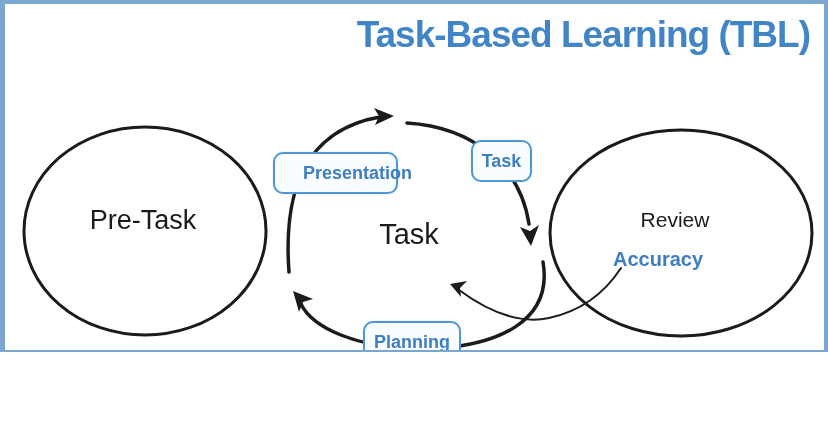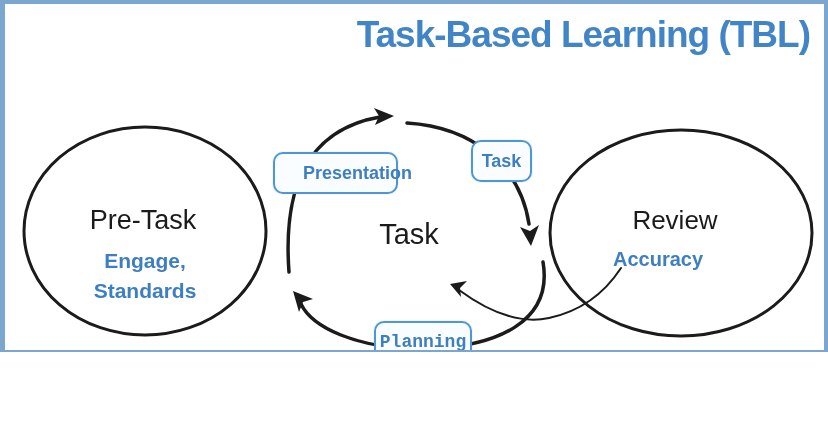--- a/index.html
+++ b/index.html
@@ -29,39 +29,39 @@
     font-size: 37px;
     font-weight: bold;
     letter-spacing: -1px;
     color: #4285C6;
   }
   .ink-label { color: #1B1B1B; font-weight: normal; }
   .blue-label { color: #3E7EC2; font-weight: bold; }
   .pre-task-title   { left: 138px; top: 216px; font-size: 27px; }
   .pre-task-sub     { left: 140px; top: 272px; font-size: 21px; text-align: center; line-height: 30px; }
   .center-task      { left: 404px; top: 230px; font-size: 29px; }
-  .review-title     { left: 670px; top: 216px; font-size: 26px; }
+  .review-title     { left: 670px; top: 216px; font-size: 21px; }
   .review-sub       { left: 653px; top: 255px; font-size: 20px; }
   .step-box {
     position: absolute;
     box-sizing: border-box;
     border: 2.5px solid #4E96D4;
     border-radius: 10px;
     background: #FAFDFF;
     color: #3E7EC2;
     font-weight: bold;
     font-size: 18px;
     display: flex;
     align-items: center;
     justify-content: center;
     box-shadow: 0 0 0 1px rgba(78,150,212,0.08);
   }
   .box-presentation { left: 268px; top: 148px; width: 125px; height: 42px; padding-left: 44px; }
   .box-task         { left: 466px; top: 136px; width: 61px;  height: 42px; }
-  .box-planning     { left: 369px; top: 317px; width: 98px;  height: 42px; font-family: Liberation Mono, monospace; }
+  .box-planning     { left: 358px; top: 317px; width: 98px;  height: 42px; }
 </style>
 </head>
 <body>
 
 <div class="canvas">
 
   <svg class="draw-layer" viewBox="0 0 828 438">
 
     <ellipse cx="145" cy="231" rx="121" ry="104" fill="#ffffff" stroke="#1B1B1B" stroke-width="3"></ellipse>
 
@@ -79,24 +79,20 @@
     <path d="M 621 268 C 602 297 577 312 549 318 C 512 326 478 304 459 290" fill="none" stroke="#1B1B1B" stroke-width="2" stroke-linecap="round"></path>
     <path d="M 450 284 L 467 281 L 460 288 L 461 297 Z" fill="#1B1B1B"></path>
 
     <path d="M 184 392 C 186 397 215 398 300 397 C 420 395 520 392 590 390" fill="none" stroke="#0E0E0E" stroke-width="5.5" stroke-linecap="round"></path>
     <path d="M 620 391 L 584 373 L 588 391 L 585 410 Z" fill="#0E0E0E"></path>
   </svg>
 
   <div class="page-title">Task-Based Learning (TBL)</div>
 
   <div class="abs ink-label pre-task-title">Pre-Task</div>
-  <div class="abs blue-label pre-task-sub">
-    <div>Engage,</div>
-    <div>Standards</div>
-  </div>
 
   <div class="abs ink-label center-task">Task</div>
 
   <div class="step-box box-presentation">
     <span>Presentation</span>
   </div>
   <div class="step-box box-task">
     <span>Task</span>
   </div>
   <div class="step-box box-planning">

